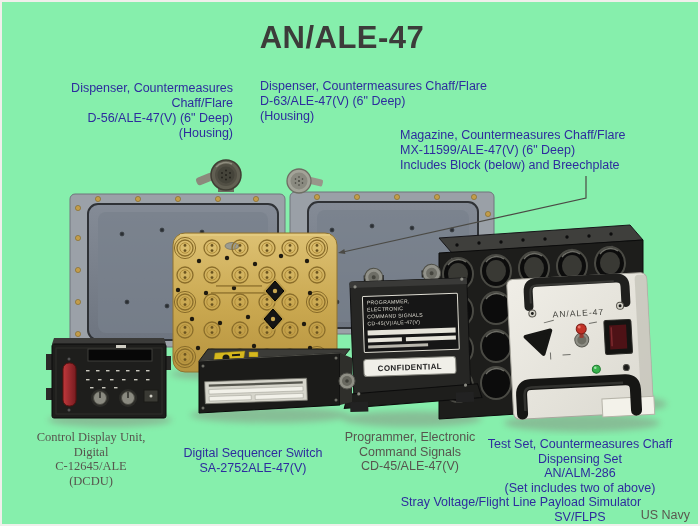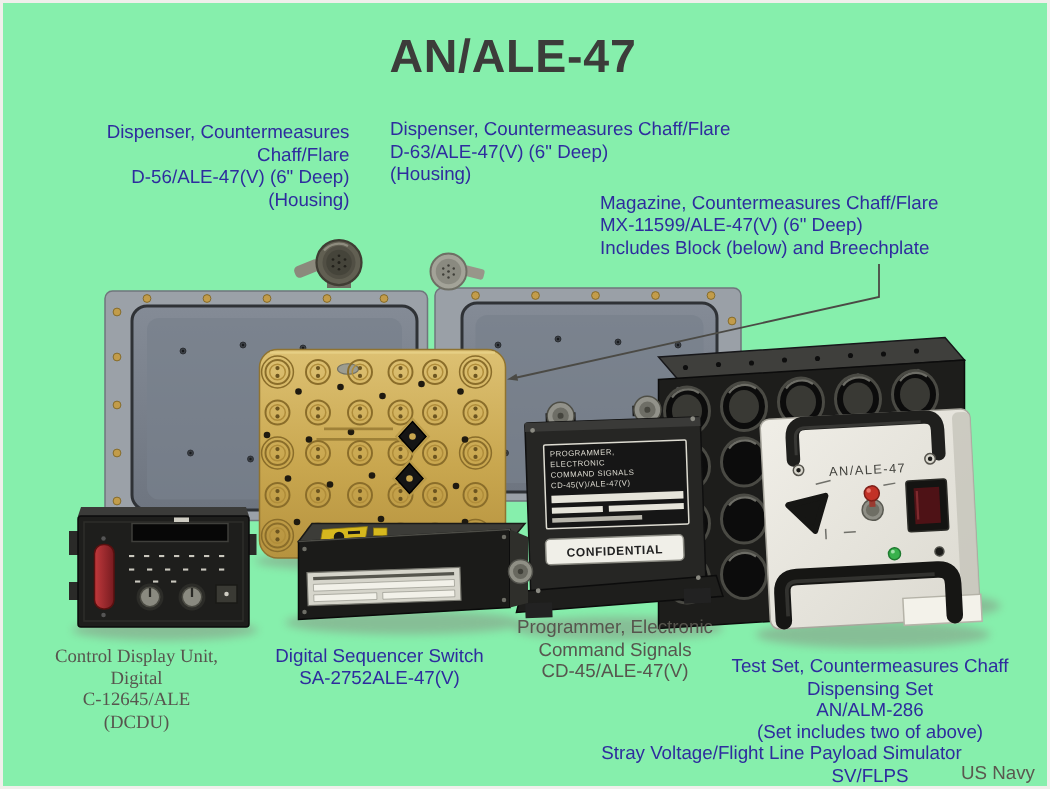--- a/index.html
+++ b/index.html
@@ -458,26 +458,26 @@
       <polygon points="336,251 342.3,247.1 343.4,251.9" fill="#4b4a45"></polygon>
     </g>
   </svg>
 
   <div class="cap" style="left:16px;top:428px;width:146px;font-family:Liberation Serif, serif;">
     <div>Control Display Unit, Digital</div>
     <div>C-12645/ALE</div>
     <div>(DCDU)</div>
   </div>
 
-  <div class="cap capblue" style="left:178px;top:428px;width:146px;">
+  <div class="cap capblue" style="left:178px;top:444px;width:146px;">
     <div>Digital Sequencer Switch</div>
     <div>SA-2752ALE-47(V)</div>
   </div>
 
-  <div class="cap" style="left:338px;top:409px;width:140px;">
+  <div class="cap" style="left:338px;top:428px;width:140px;">
     <div>Programmer, Electronic</div>
     <div>Command Signals</div>
     <div>CD-45/ALE-47(V)</div>
   </div>
 
   <div class="cap capblue" style="left:428px;top:435px;width:300px;">
     <div>Test Set, Countermeasures Chaff</div>
     <div>Dispensing Set</div>
     <div>AN/ALM-286</div>
     <div>(Set includes two of above)</div>

